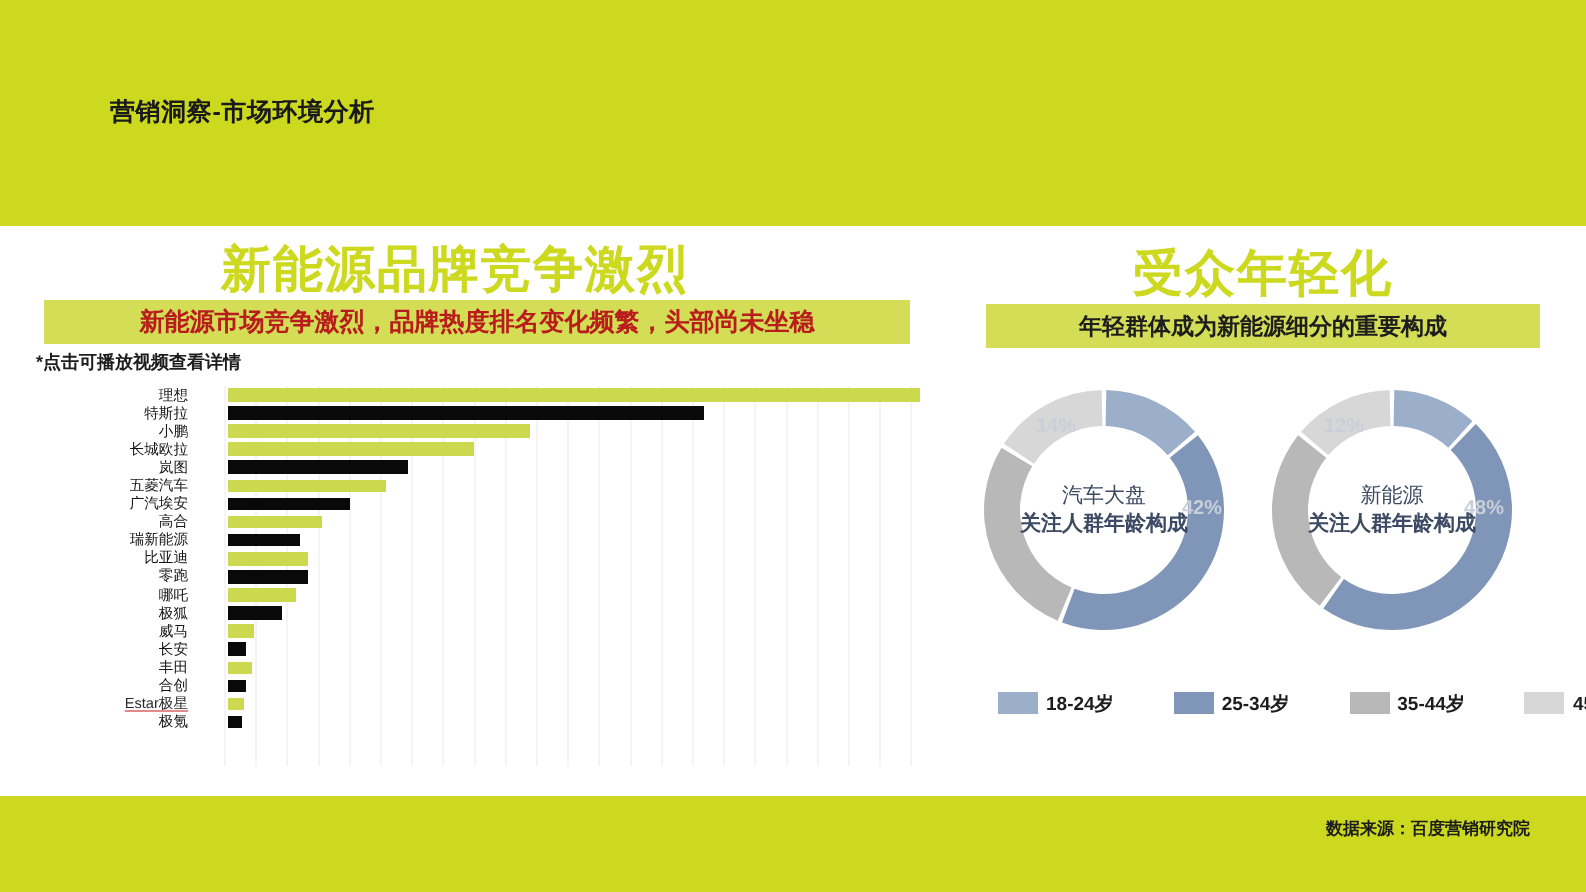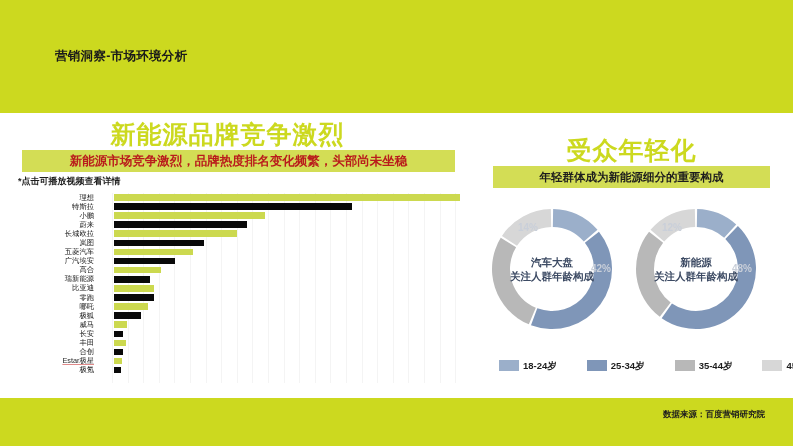--- a/index.html
+++ b/index.html
@@ -112,21 +112,21 @@
     width: 346px; height: 190px;
     pointer-events: none;
     background: repeating-linear-gradient(
       to right,
       rgba(0,0,0,0.045) 0px, rgba(0,0,0,0.045) 1px,
       rgba(0,0,0,0) 1px, rgba(0,0,0,0) 15.6px);
   }
 
   
   #right-panel {
-    position: absolute; left: 470px; top: 16px;
+    position: absolute; left: 470px; top: 2px;
     width: 323px; height: 285px;
   }
   #right-heading {
     position: absolute; left: 10px; top: 5px;
     width: 303px;
     text-align: center;
     font-size: 25px; font-weight: 700;
     color: #ccd91f;
     letter-spacing: 1px;
     white-space: nowrap;
@@ -150,21 +150,21 @@
   #donut-2 { left: 162px; top: 76px; }
   .donut-wrap svg { display: block; }
   .donut-center {
     position: absolute;
     left: 0; top: 0; width: 128px; height: 128px;
     display: flex; flex-direction: column;
     align-items: center; justify-content: center;
     pointer-events: none;
   }
   .donut-center .l1 {
-    font-size: 10.5px; font-weight: 700; color: #3c4a63;
+    font-size: 10.5px; font-weight: 400; color: #3c4a63;
     line-height: 14px; white-space: nowrap;
   }
   .donut-center .l2 {
     font-size: 10.5px; font-weight: 700; color: #3c4a63;
     line-height: 14px; white-space: nowrap;
   }
   .pct-label {
     position: absolute;
     font-size: 10px; font-weight: 700;
     color: #c9cfd9;
@@ -234,26 +234,20 @@
           <div class="bar-row">
             <div class="bar-label">特斯拉</div>
             <div class="bar-track">
               <div class="bar-fill black" style="width: 237.875px;"></div>
             </div>
           </div>
           <div class="bar-row">
             <div class="bar-label">小鹏</div>
             <div class="bar-track">
               <div class="bar-fill green" style="width: 151.375px;"></div>
-            </div>
-          </div>
-          <div class="bar-row">
-            <div class="bar-label">蔚来</div>
-            <div class="bar-track">
-              <div class="bar-fill black" style="width: 133.354px;"></div>
             </div>
           </div>
           <div class="bar-row">
             <div class="bar-label">长城欧拉</div>
             <div class="bar-track">
               <div class="bar-fill green" style="width: 122.542px;"></div>
             </div>
           </div>
           <div class="bar-row">
             <div class="bar-label">岚图</div>

